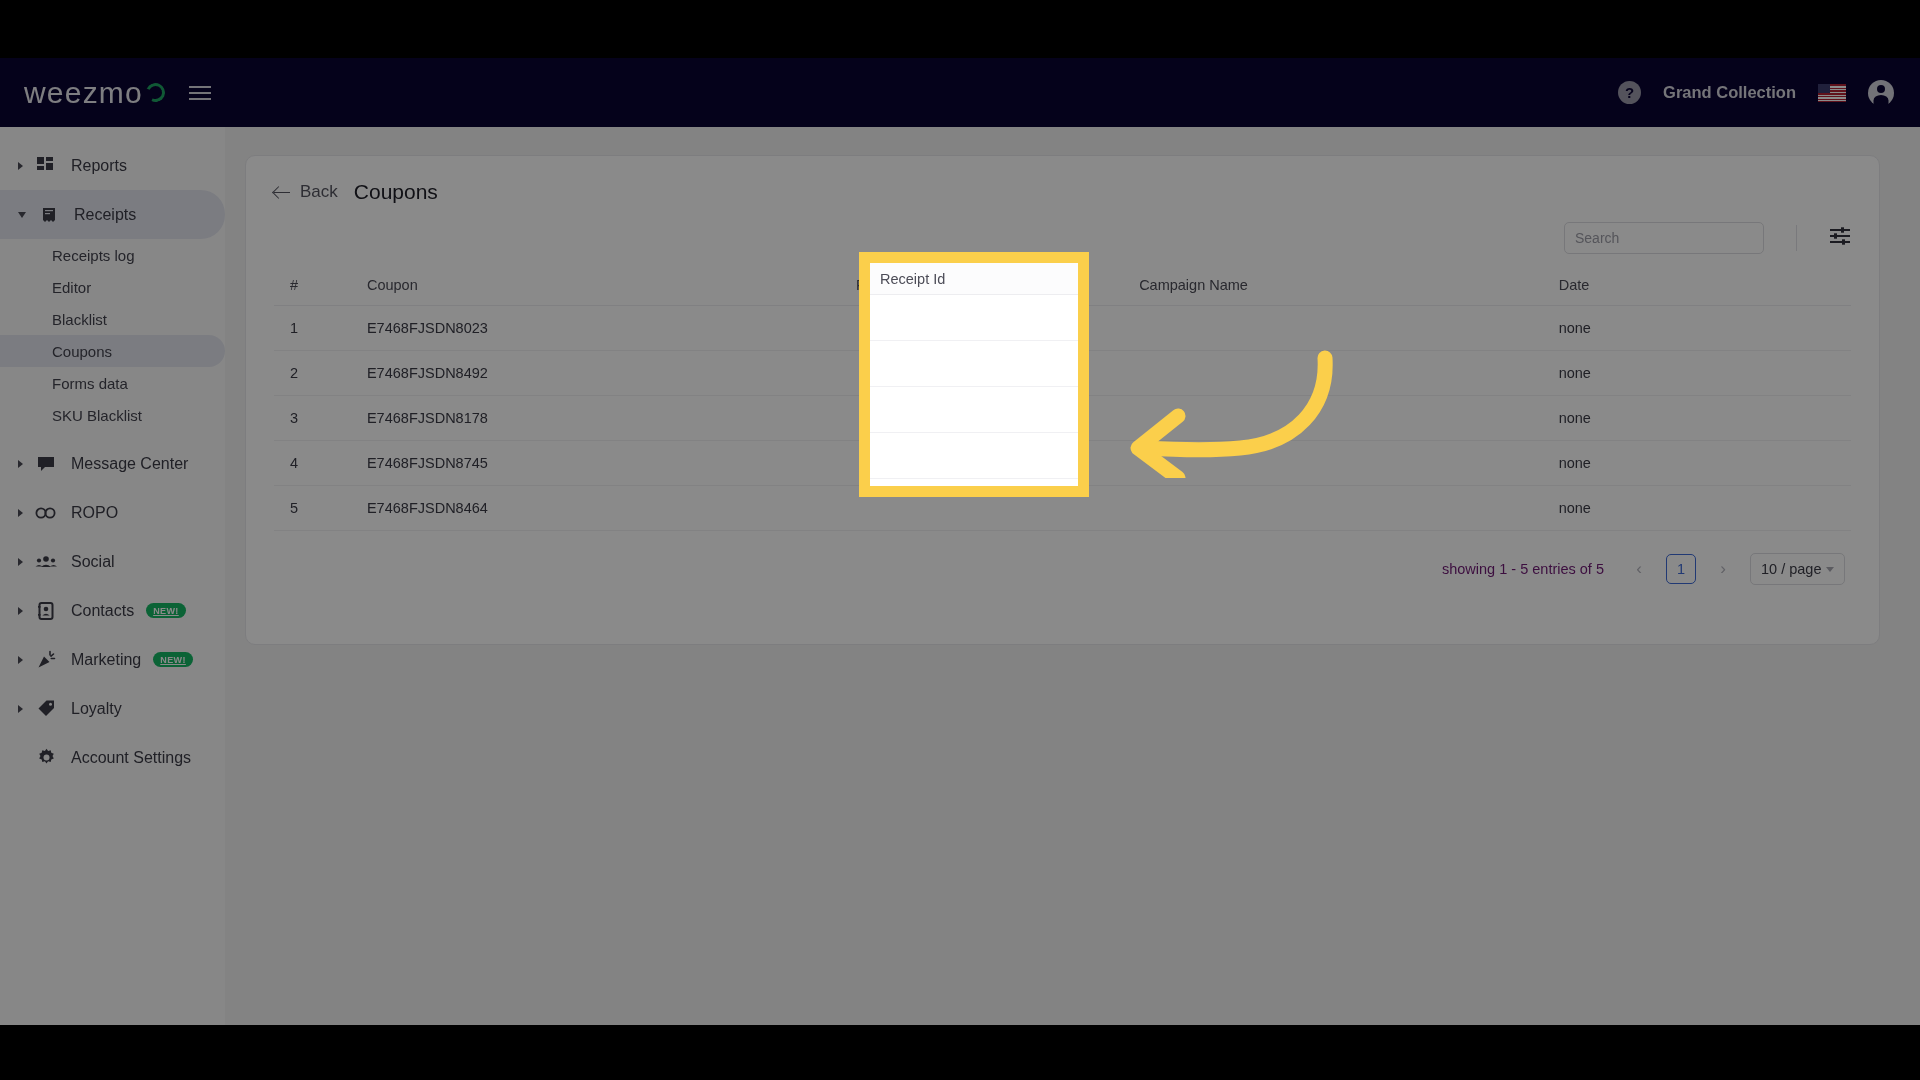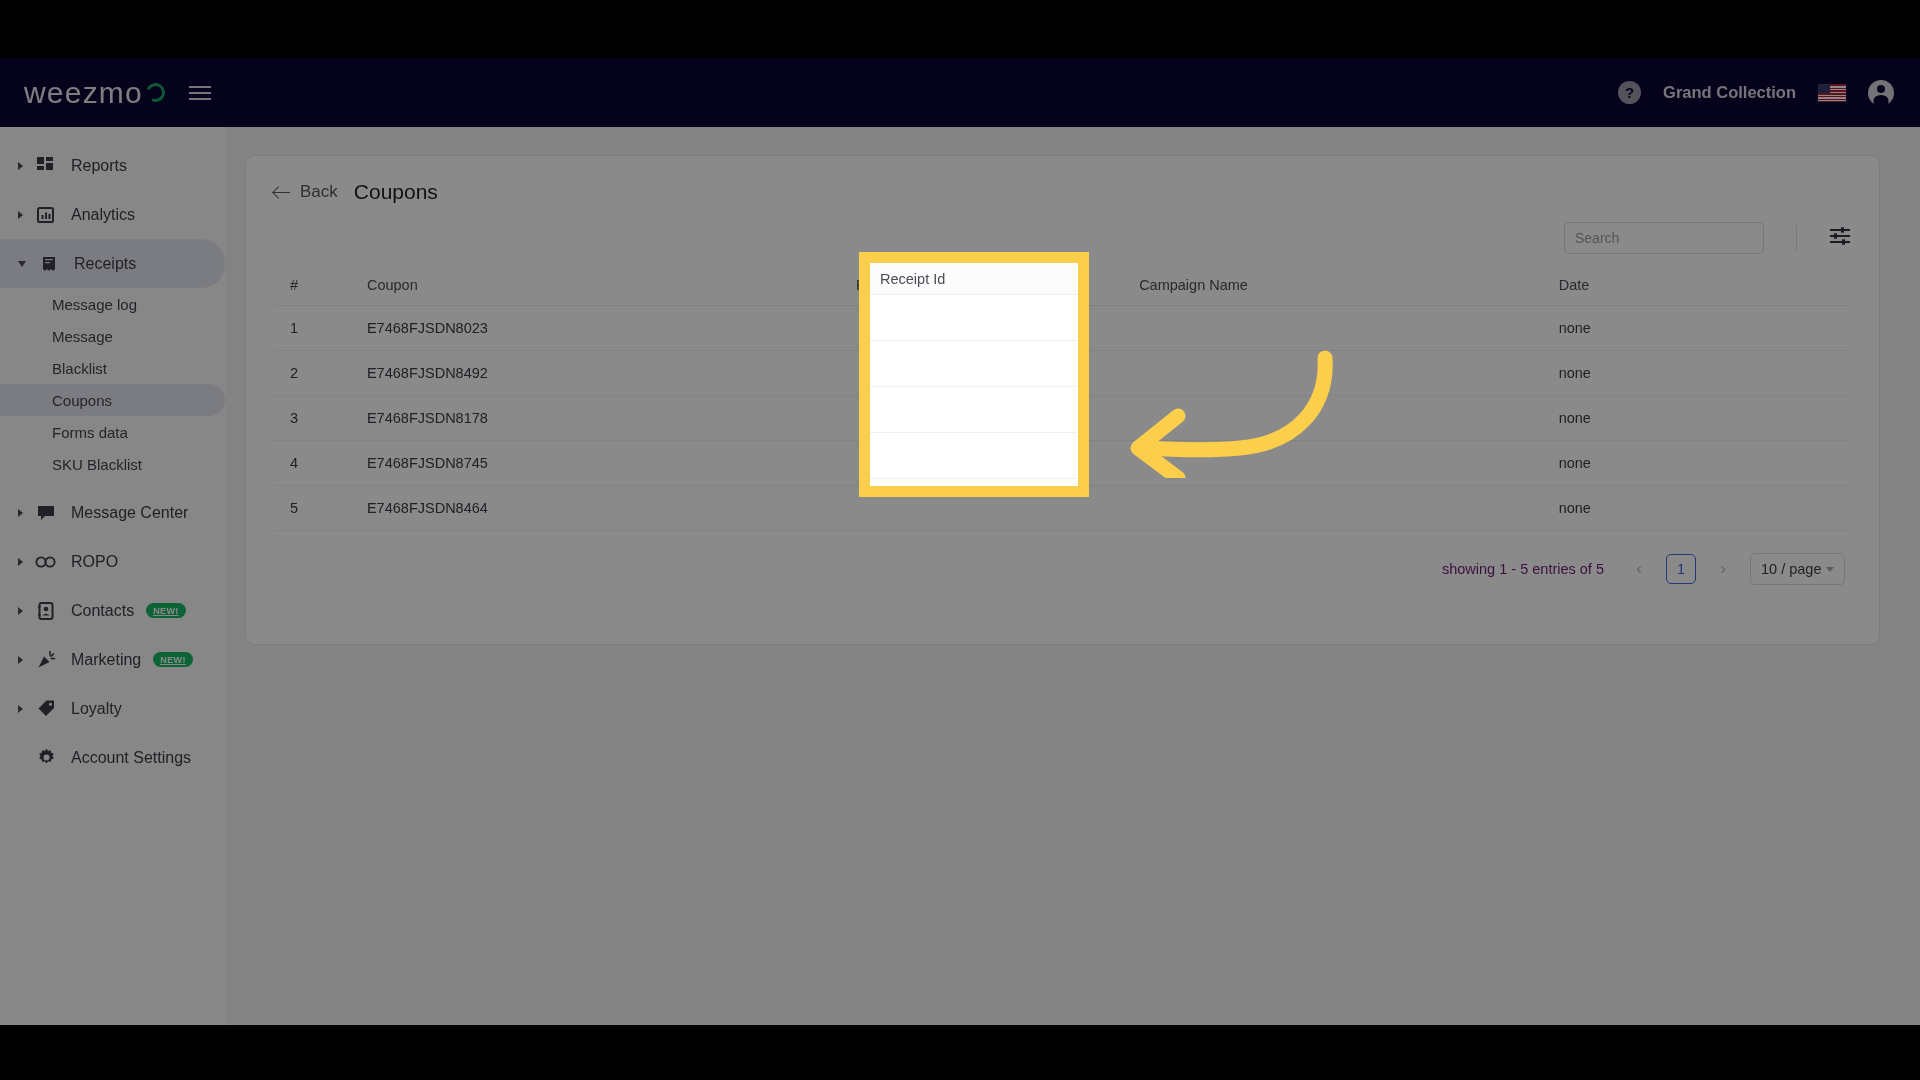--- a/index.html
+++ b/index.html
@@ -354,50 +354,38 @@
         <svg width="18" height="18" viewBox="0 0 18 18">
           <rect x="0" y="0" width="7" height="7" fill="#3b3b46"></rect>
           <rect x="9" y="0" width="7" height="4" fill="#3b3b46"></rect>
           <rect x="0" y="9" width="7" height="4" fill="#3b3b46"></rect>
           <rect x="9" y="6" width="7" height="7" fill="#3b3b46"></rect>
         </svg>
       </div>
       <div class="nav-label">Reports</div>
     </div>
 
-    <div class="nav-row">
-      <div class="caret"></div>
-      <div class="nav-icon">
-        <svg width="18" height="18" viewBox="0 0 18 18">
-          <rect x="1" y="2" width="15" height="14" rx="1.5" fill="none" stroke="#3b3b46" stroke-width="2"></rect>
-          <rect x="4.5" y="9" width="2" height="4" fill="#3b3b46"></rect>
-          <rect x="8" y="6.5" width="2" height="6.5" fill="#3b3b46"></rect>
-          <rect x="11.5" y="8" width="2" height="5" fill="#3b3b46"></rect>
-        </svg>
-      </div>
-      <div class="nav-label">Analytics</div>
-    </div>
 
     <div class="nav-row active">
       <div class="caret open"></div>
       <div class="nav-icon">
         <svg width="18" height="18" viewBox="0 0 18 18">
           <path d="M3 2 h12 v12 l-2 2 l-2 -2 l-2 2 l-2 -2 l-2 2 l-2 -2 z" fill="#3b3b46"></path>
           <rect x="5" y="4" width="8" height="1.2" fill="#e4e6ef"></rect>
           <rect x="5" y="7" width="5" height="1.2" fill="#e4e6ef"></rect>
         </svg>
       </div>
       <div class="nav-label">Receipts</div>
     </div>
 
     <div class="subnav-item">
-      <span>Message log</span>
+      <span>Receipts log</span>
     </div>
     <div class="subnav-item">
-      <span>Message</span>
+      <span>Editor</span>
     </div>
     <div class="subnav-item">
       <span>Blacklist</span>
     </div>
     <div class="subnav-item active">
       <span>Coupons</span>
     </div>
     <div class="subnav-item">
       <span>Forms data</span>
     </div>
@@ -419,20 +407,34 @@
       <div class="caret"></div>
       <div class="nav-icon">
         <svg width="22" height="14" viewBox="0 0 22 14">
           <circle cx="6" cy="7" r="4.6" fill="none" stroke="#3b3b46" stroke-width="1.8"></circle>
           <circle cx="15" cy="7" r="4.6" fill="none" stroke="#3b3b46" stroke-width="1.8"></circle>
         </svg>
       </div>
       <div class="nav-label">ROPO</div>
     </div>
 
+    <div class="nav-row">
+      <div class="caret"></div>
+      <div class="nav-icon">
+        <svg width="22" height="14" viewBox="0 0 22 14">
+          <circle cx="11" cy="4" r="2.8" fill="#3b3b46"></circle>
+          <path d="M6 12 q5 -4.5 10 0 z" fill="#3b3b46"></path>
+          <circle cx="4" cy="5.5" r="2.1" fill="#3b3b46"></circle>
+          <circle cx="18" cy="5.5" r="2.1" fill="#3b3b46"></circle>
+          <path d="M0.5 11.5 q3.5 -3 7 0 z" fill="#3b3b46"></path>
+          <path d="M15 11.5 q3.5 -3 7 0 z" fill="#3b3b46"></path>
+        </svg>
+      </div>
+      <div class="nav-label">Social</div>
+    </div>
 
     <div class="nav-row">
       <div class="caret"></div>
       <div class="nav-icon">
         <svg width="16" height="18" viewBox="0 0 16 18">
           <rect x="1.5" y="1" width="13" height="16" rx="2" fill="none" stroke="#3b3b46" stroke-width="2"></rect>
           <circle cx="8" cy="7" r="2.3" fill="#3b3b46"></circle>
           <path d="M4.3 13.5 q3.7 -3.6 7.4 0 z" fill="#3b3b46"></path>
           <rect x="0" y="4" width="2.5" height="1.7" fill="#3b3b46"></rect>
           <rect x="0" y="12" width="2.5" height="1.7" fill="#3b3b46"></rect>

